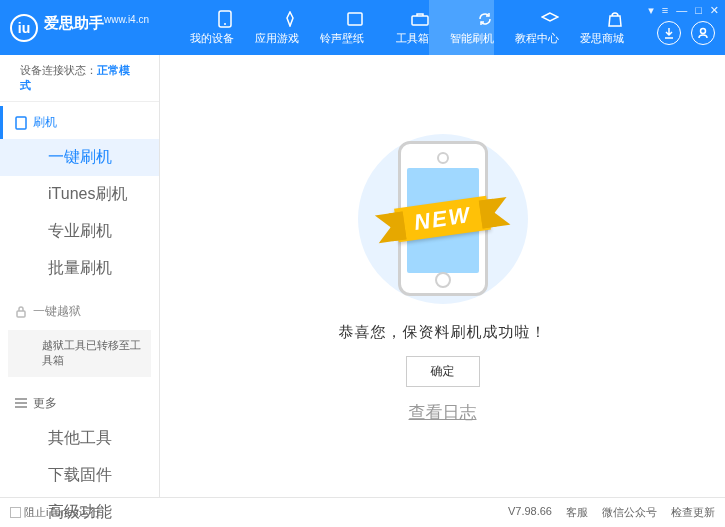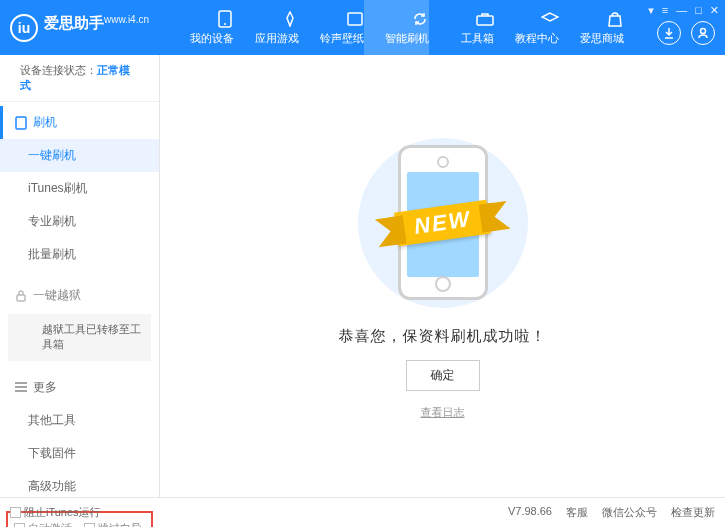--- a/index.html
+++ b/index.html
@@ -19,40 +19,40 @@
 .win-btn{cursor:pointer;opacity:.9}
 .header-right{position:absolute;right:10px;bottom:10px;display:flex;gap:10px}
 .circ-btn{width:24px;height:24px;border:1.5px solid #fff;border-radius:50%;display:flex;align-items:center;justify-content:center;color:#fff;cursor:pointer}
 .body{display:flex;height:442px}
 .sidebar{width:160px;border-right:1px solid #e5e5e5;display:flex;flex-direction:column}
 .status-bar{padding:8px 20px;font-size:11px;color:#666;border-bottom:1px solid #eee}
 .status-val{color:#1e88ff;font-weight:bold}
 .side-section{padding:4px 0}
 .side-head{display:flex;align-items:center;gap:6px;padding:8px 12px;color:#1e88ff;font-size:12px;cursor:pointer;border-left:3px solid #1e88ff}
 .side-head.plain{color:#888;border-left:3px solid transparent}
-.side-sub{padding:8px 10px 8px 28px;font-size:12px;color:#666;cursor:pointer}
+.side-sub{padding:8px 10px 8px 48px;font-size:16px;color:#666;cursor:pointer}
 .side-sub.active{background:#eaf3ff;color:#1e88ff}
 .side-sub.boxed{background:#f5f5f5;padding:8px 6px 8px 34px;line-height:1.4;margin:2px 8px;font-size:11px}
 .checkbox-row{border:2px solid #e74c3c;margin:4px 6px;padding:8px 6px;display:flex;gap:12px;font-size:11px;color:#888}
 .cb{display:flex;align-items:center;gap:3px}
 .box{width:11px;height:11px;border:1px solid #bbb;background:#fff}
 .main{flex:1;display:flex;flex-direction:column;align-items:center;justify-content:center;gap:14px;position:relative}
 .illus{width:200px;height:180px;position:relative;display:flex;align-items:center;justify-content:center}
 .circle-bg{width:170px;height:170px;border-radius:50%;background:#e8f3ff;position:absolute}
 .phone{width:90px;height:155px;background:#fff;border:3px solid #d0d0d0;border-radius:12px;position:relative;z-index:2}
 .phone::before{content:"";position:absolute;top:8px;left:50%;transform:translateX(-50%);width:8px;height:8px;border:2px solid #d0d0d0;border-radius:50%}
 .phone-screen{position:absolute;top:24px;left:6px;right:6px;bottom:20px;background:#a0d8ff;border-radius:2px}
 .phone::after{content:"";position:absolute;bottom:5px;left:50%;transform:translateX(-50%);width:12px;height:12px;border:2px solid #d0d0d0;border-radius:50%}
 .ribbon{position:absolute;z-index:3;background:#ffc107;color:#fff;font-weight:bold;font-style:italic;font-size:22px;padding:4px 18px;transform:rotate(-8deg);letter-spacing:2px;box-shadow:0 2px 4px rgba(0,0,0,.2)}
 .ribbon::before,.ribbon::after{content:"";position:absolute;top:4px;width:0;height:0;border:14px solid #e6a800}
 .ribbon::before{left:-20px;border-left-color:transparent}
 .ribbon::after{right:-20px;border-right-color:transparent}
 .success-text{font-size:15px;color:#333;letter-spacing:1px}
 .confirm-btn{border:1px solid #ccc;background:#fff;padding:6px 24px;font-size:12px;cursor:pointer;color:#333}
-.log-link{font-size:11px;color:#999;cursor:pointer;text-decoration:underline}
+.log-link{font-size:17px;color:#999;cursor:pointer;text-decoration:underline}
 .footer{height:30px;border-top:1px solid #e5e5e5;display:flex;align-items:center;padding:0 10px;font-size:11px;color:#666;justify-content:space-between}
 .footer-left{display:flex;align-items:center;gap:4px}
 .footer-right{display:flex;gap:14px}
 .footer-right span{cursor:pointer}
 svg{display:block}
 </style>
 </head>
 <body>
 
 <div class="header">
@@ -82,37 +82,37 @@
       <span class="nav-label">应用游戏</span>
     </div>
     <div class="nav-item">
       <span class="nav-icon">
           <svg width="16" height="14" viewBox="0 0 16 14">
             <rect x="1" y="1" width="14" height="12" rx="1" fill="none" stroke="#fff" stroke-width="1.5"></rect>
           </svg>
         </span>
       <span class="nav-label">铃声壁纸</span>
     </div>
+    <div class="nav-item">
+      <span class="nav-icon">
+          <svg width="18" height="14" viewBox="0 0 18 14">
+            <rect x="1" y="4" width="16" height="9" rx="1" fill="none" stroke="#fff" stroke-width="1.5"></rect>
+            <path d="M6 4V2h6v2" fill="none" stroke="#fff" stroke-width="1.5"></path>
+          </svg>
+        </span>
+      <span class="nav-label">工具箱</span>
+    </div>
     <div class="nav-item active">
       <span class="nav-icon">
           <svg width="16" height="16" viewBox="0 0 16 16">
             <path d="M3 8a5 5 0 019-3M13 8a5 5 0 01-9 3" fill="none" stroke="#fff" stroke-width="1.5"></path>
             <path d="M12 2v3h-3M4 14v-3h3" fill="none" stroke="#fff" stroke-width="1.5"></path>
           </svg>
         </span>
       <span class="nav-label">智能刷机</span>
-    </div>
-    <div class="nav-item">
-      <span class="nav-icon">
-          <svg width="18" height="14" viewBox="0 0 18 14">
-            <rect x="1" y="4" width="16" height="9" rx="1" fill="none" stroke="#fff" stroke-width="1.5"></rect>
-            <path d="M6 4V2h6v2" fill="none" stroke="#fff" stroke-width="1.5"></path>
-          </svg>
-        </span>
-      <span class="nav-label">工具箱</span>
     </div>
     <div class="nav-item">
       <span class="nav-icon">
           <svg width="18" height="14" viewBox="0 0 18 14">
             <path d="M9 1L1 5l8 4 8-4z" fill="none" stroke="#fff" stroke-width="1.5"></path>
           </svg>
         </span>
       <span class="nav-label">教程中心</span>
     </div>
     <div class="nav-item">

